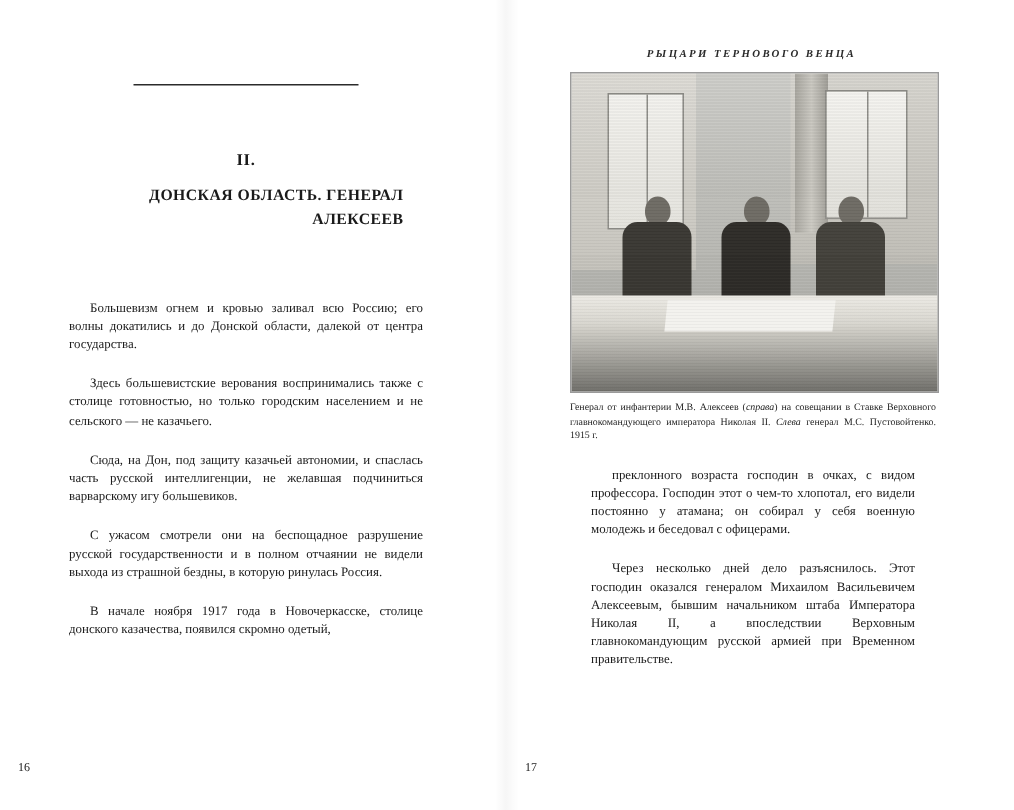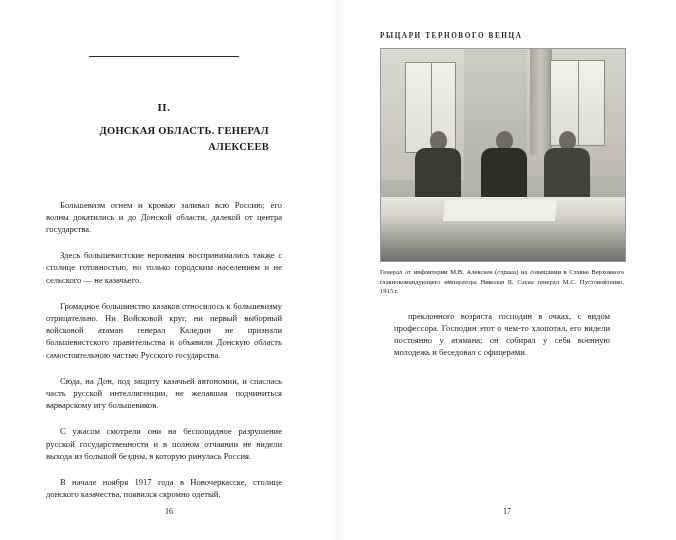--- a/index.html
+++ b/index.html
@@ -70,33 +70,33 @@
     text-indent: 14px;
     hyphens: auto;
   }
   p.para.gap {
     margin-top: 9px;
   }
   .folio {
     position: absolute;
     bottom: 24px;
     font-size: 8px;
-    text-align: center;
     width: 100%;
-    left: 0;
+    left: 12px;
   }
   
   .running-head {
-    text-align: left;
+    text-align: center;
     font-size: 7.2px;
     letter-spacing: 1.6px;
     font-weight: bold;
     color: #2b2b2b;
     margin-bottom: 6px;
     padding-right: 2px;
+    font-style: italic;
   }
   .fig-wrap {
     width: 100%;
     margin-top: 8px;
   }
   .photo {
     position: relative;
     width: 244px;
     height: 212px;
     margin: 0 auto;
@@ -210,23 +210,22 @@
   <div class="page page-left">
 
     <div class="top-rule"></div>
 
     <div class="chapter-num">II.</div>
     <div class="chapter-title">ДОНСКАЯ ОБЛАСТЬ. ГЕНЕРАЛ АЛЕКСЕЕВ</div>
 
     <div class="body-block">
       <p class="para">Большевизм огнем и кровью заливал всю Россию; его волны докатились и до Донской области, далекой от центра государства.</p>
       <p class="para">Здесь большевистские верования воспринимались также с столице готовностью, но только городским населением и не сельского — не казачьего.</p>
-      <p class="para">Громадное большинство казаков относилось к большевизму отрицательно. Ни Войсковой круг, ни первый выборный войсковой атаман генерал Каледин не признали большевистского правительства и объявили Донскую область самостоятельною частью Русского государства.</p>
       <p class="para">Сюда, на Дон, под защиту казачьей автономии, и спаслась часть русской интеллигенции, не желавшая подчиниться варварскому игу большевиков.</p>
-      <p class="para">С ужасом смотрели они на беспощадное разрушение русской государственности и в полном отчаянии не видели выхода из большой бездны, в которую ринулась Россия.</p>
+      <p class="para">С ужасом смотрели они на беспощадное разрушение русской государственности и в полном отчаянии не видели выхода из страшной бездны, в которую ринулась Россия.</p>
       <p class="para gap">В начале ноября 1917 года в Новочеркасске, столице донского казачества, появился скромно одетый,</p>
     </div>
 
     <div class="folio">16</div>
   </div>
 
   <div class="page page-right">
 
     <div class="running-head">РЫЦАРИ ТЕРНОВОГО ВЕНЦА</div>
 
@@ -254,19 +253,20 @@
         <div class="ph-grain"></div>
       </div>
 
       <div class="caption">
         <span>Генерал от инфантерии М.В. Алексеев (</span><i>справа</i><span>) на совещании в Ставке Верховного главнокомандующего императора Николая II. </span><i>Слева</i><span> генерал М.С. Пустовойтенко. 1915 г.</span>
       </div>
     </div>
 
     <div class="right-body">
       <p class="para">преклонного возраста господин в очках, с видом профессора. Господин этот о чем-то хлопотал, его видели постоянно у атамана; он собирал у себя военную молодежь и беседовал с офицерами.</p>
+      <p class="para gap">Через несколько дней дело разъяснилось. Этот господин оказался генералом Михаилом Васильевичем Алексеевым, бывшим начальником штаба Императора Николая II, а впоследствии Верховным главнокомандующим русской армией при Временном правительстве.</p>
     </div>
 
     <div class="folio">17</div>
   </div>
 
   <div class="gutter-shadow"></div>
 </div>
 
 </body></html>

